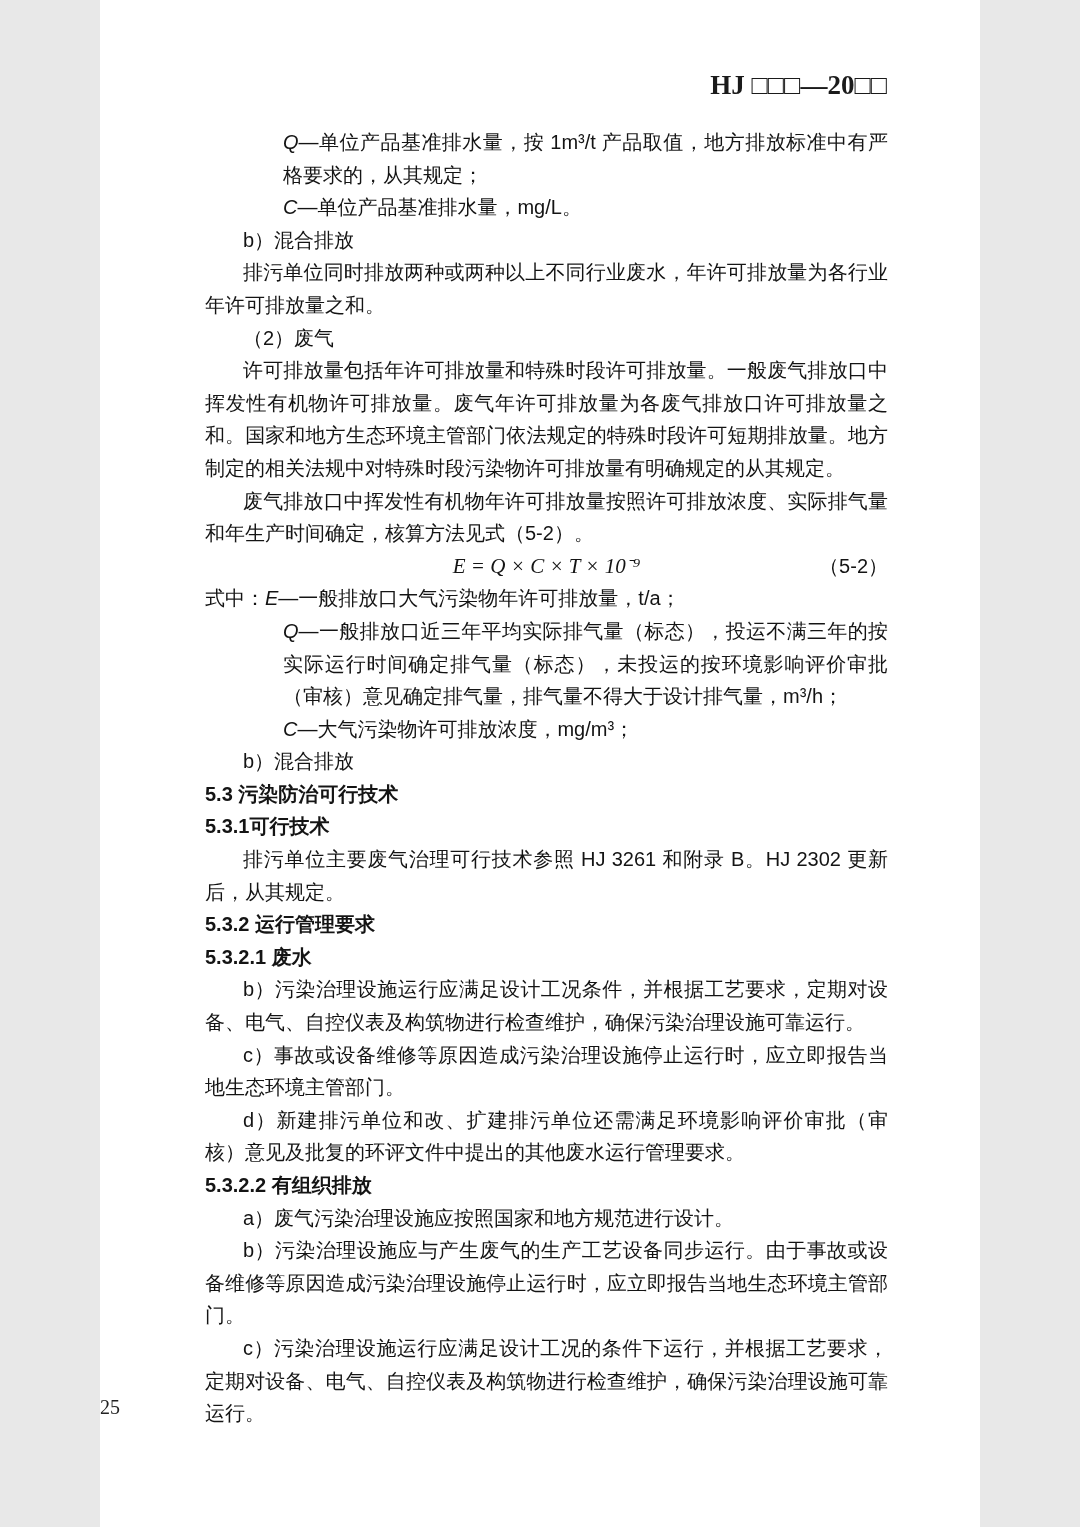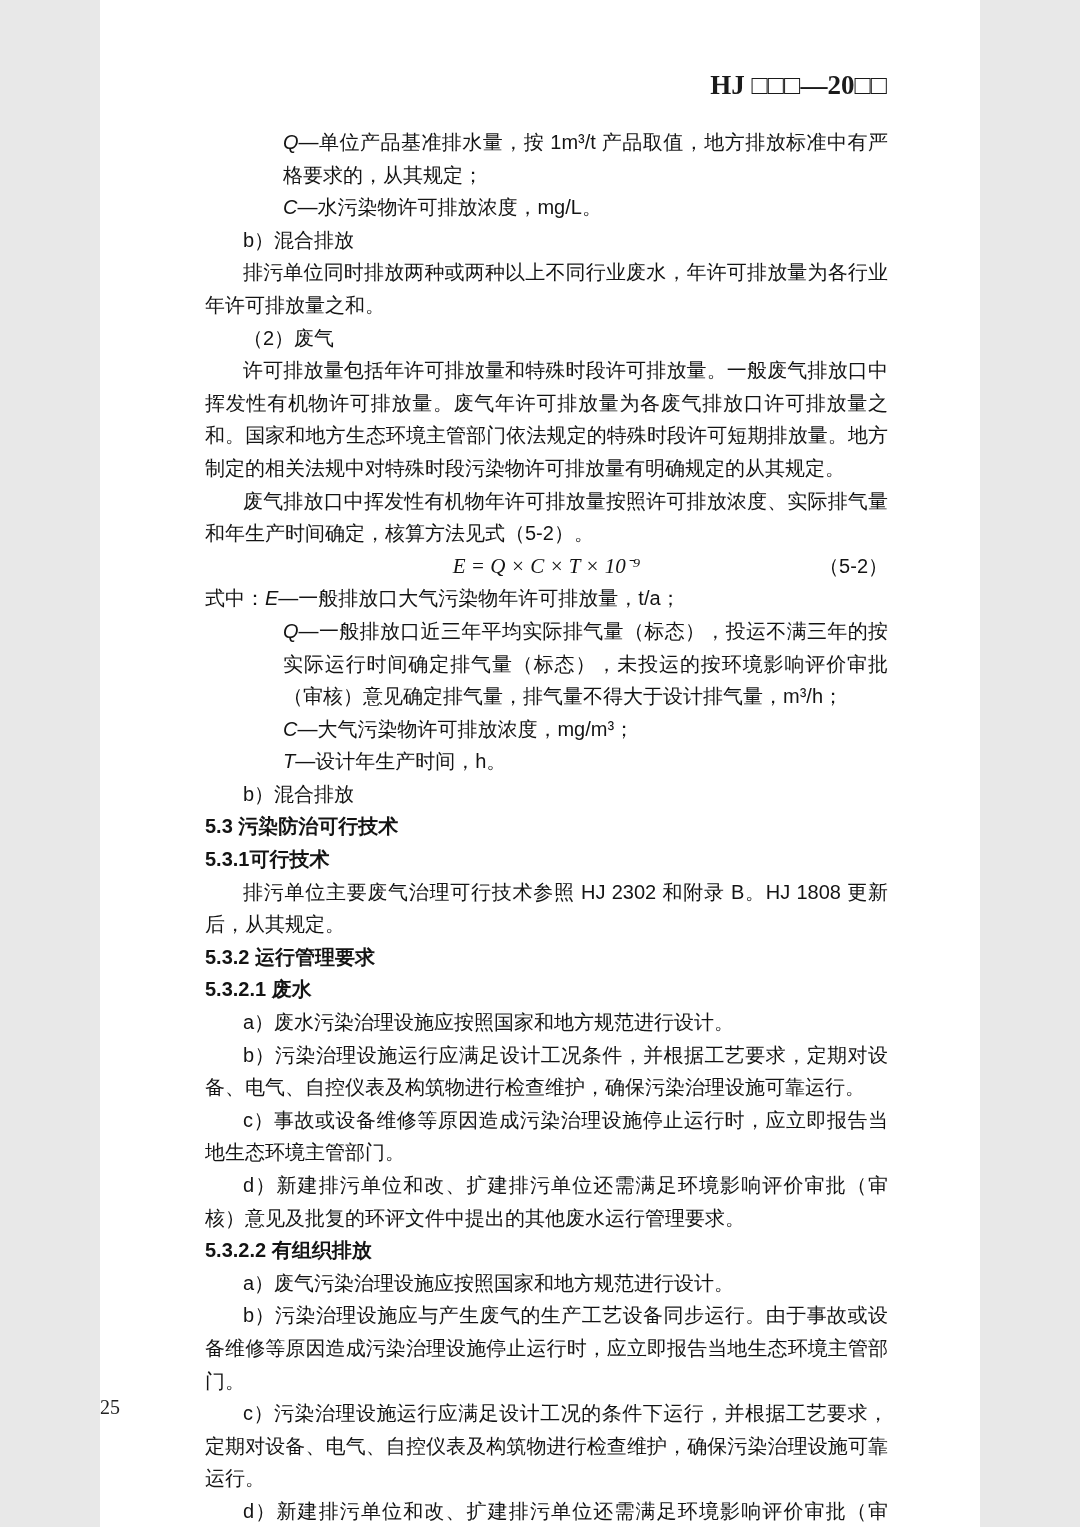--- a/index.html
+++ b/index.html
@@ -69,44 +69,41 @@
 </head>
 <body>
 
 <div class="page">
   <div class="header">
     <span>HJ □□□—20□□</span>
   </div>
 
   <div class="doc-body">
       <div class="def"><span class="var">Q</span><span>—单位产品基准排水量，按 1m³/t 产品取值，地方排放标准中有严格要求的，从其规定；</span></div>
-      <div class="def"><span class="var">C</span><span>—水污染物许可排放浓度，mg/L。</span></div>
+      <div class="def"><span class="var">C</span><span>—单位产品基准排水量，mg/L。</span></div>
       <div class="para">b）混合排放</div>
       <div class="para">排污单位同时排放两种或两种以上不同行业废水，年许可排放量为各行业年许可排放量之和。</div>
       <div class="para">（2）废气</div>
       <div class="para">许可排放量包括年许可排放量和特殊时段许可排放量。一般废气排放口中挥发性有机物许可排放量。废气年许可排放量为各废气排放口许可排放量之和。国家和地方生态环境主管部门依法规定的特殊时段许可短期排放量。地方制定的相关法规中对特殊时段污染物许可排放量有明确规定的从其规定。</div>
       <div class="para">废气排放口中挥发性有机物年许可排放量按照许可排放浓度、实际排气量和年生产时间确定，核算方法见式（5-2）。</div>
       <div class="formula-row"><span class="formula">E = Q × C × T × 10⁻⁹</span><span class="formula-num">（5-2）</span></div>
       <div class="where"><span>式中：</span><span class="var">E</span><span>—一般排放口大气污染物年许可排放量，t/a；</span></div>
       <div class="def"><span class="var">Q</span><span>—一般排放口近三年平均实际排气量（标态），投运不满三年的按实际运行时间确定排气量（标态），未投运的按环境影响评价审批（审核）意见确定排气量，排气量不得大于设计排气量，m³/h；</span></div>
       <div class="def"><span class="var">C</span><span>—大气污染物许可排放浓度，mg/m³；</span></div>
-      <div class="def"><span class="var">T</span><span>—设计年生产时间，h。</span></div>
       <div class="para">b）混合排放</div>
       <div class="heading">5.3 污染防治可行技术</div>
       <div class="heading">5.3.1可行技术</div>
-      <div class="para">排污单位主要废气治理可行技术参照 HJ 2302 和附录 B。HJ 1808 更新后，从其规定。</div>
+      <div class="para">排污单位主要废气治理可行技术参照 HJ 3261 和附录 B。HJ 2302 更新后，从其规定。</div>
       <div class="heading">5.3.2 运行管理要求</div>
       <div class="heading">5.3.2.1 废水</div>
-      <div class="para">a）废水污染治理设施应按照国家和地方规范进行设计。</div>
       <div class="para">b）污染治理设施运行应满足设计工况条件，并根据工艺要求，定期对设备、电气、自控仪表及构筑物进行检查维护，确保污染治理设施可靠运行。</div>
       <div class="para">c）事故或设备维修等原因造成污染治理设施停止运行时，应立即报告当地生态环境主管部门。</div>
       <div class="para">d）新建排污单位和改、扩建排污单位还需满足环境影响评价审批（审核）意见及批复的环评文件中提出的其他废水运行管理要求。</div>
       <div class="heading">5.3.2.2 有组织排放</div>
       <div class="para">a）废气污染治理设施应按照国家和地方规范进行设计。</div>
       <div class="para">b）污染治理设施应与产生废气的生产工艺设备同步运行。由于事故或设备维修等原因造成污染治理设施停止运行时，应立即报告当地生态环境主管部门。</div>
       <div class="para">c）污染治理设施运行应满足设计工况的条件下运行，并根据工艺要求，定期对设备、电气、自控仪表及构筑物进行检查维护，确保污染治理设施可靠运行。</div>
-      <div class="para">d）新建排污单位和改、扩建排污单位还需满足环境影响评价审批（审核）意见及批复的环评文</div>
     </div>
 
   <div class="footer">
     <span>25</span>
   </div>
 </div>
 
 </body></html>

